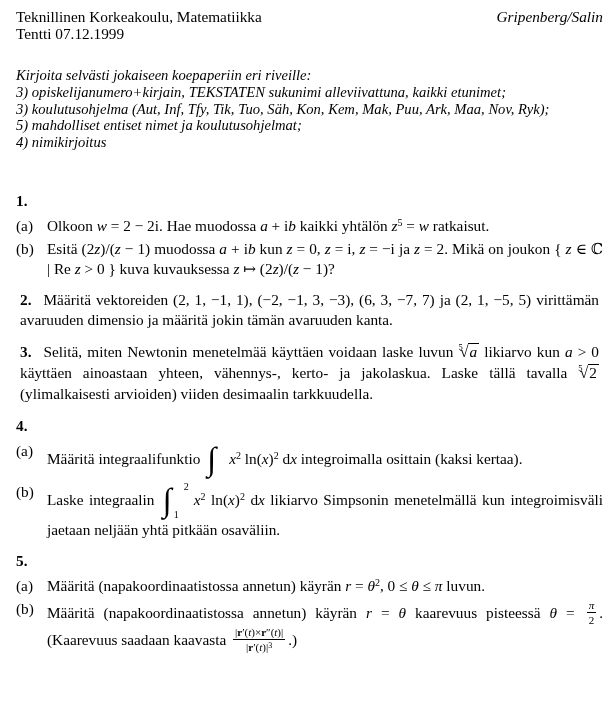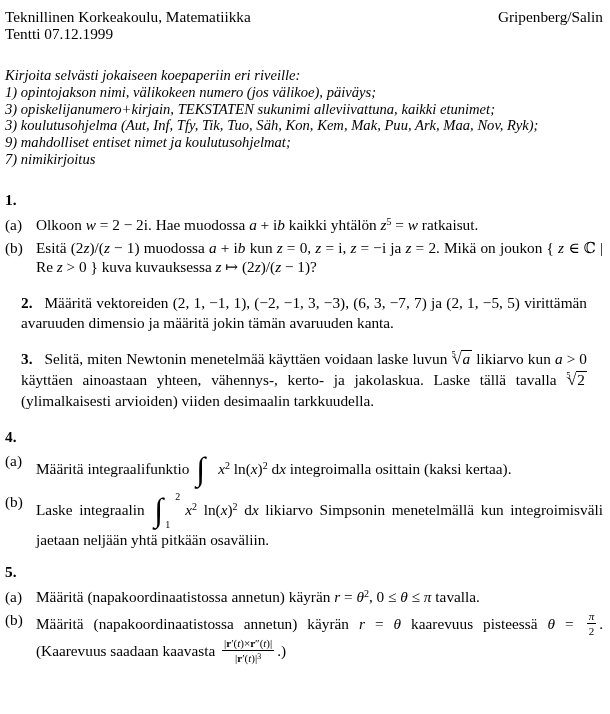--- a/index.html
+++ b/index.html
@@ -2,35 +2,35 @@
 <html><head>
 <meta charset="utf-8">
 <style>
   html,body{margin:0;padding:0;background:#ffffff;}
   body{
     width:610px;height:714px;overflow:hidden;color:#000;
     font-family:"Liberation Serif","DejaVu Serif",serif;
     font-size:15.3px;line-height:1.3;
     -webkit-font-smoothing:antialiased;
   }
-  .page{box-sizing:border-box;width:610px;height:714px;padding:8px 7px 0 5px;overflow:hidden;}
+  .page{box-sizing:border-box;width:610px;height:714px;padding:8px 7px 0 16px;overflow:hidden;}
 
   
   .header{display:flex;justify-content:space-between;align-items:flex-start;margin-bottom:25px;}
   .header-left div{line-height:17px;}
-  .header-right{line-height:17px;}
+  .header-right{line-height:17px;font-style:italic;}
 
   
-  .instructions{font-style:italic;font-size:14.6px;line-height:16.8px;margin-bottom:22px;}
+  .instructions{font-style:italic;font-size:14.6px;line-height:16.8px;margin-bottom:40px;}
   .instr-line{text-align:justify;}
 
   
   .sec{margin-bottom:12px;}
   .pnumline{font-weight:bold;margin:0 0 5px 0;}
-  .para{margin:16px;text-align:justify;}
+  .para{margin:4px;text-align:justify;}
   .para .pnum{font-weight:bold;margin-right:12px;}
   .item{display:flex;margin:3px 0;}
   .ilabel{flex:0 0 31px;width:31px;}
   .itext{flex:1;text-align:justify;}
 
   
   .run.i{font-style:italic;}
   .run.b{font-weight:bold;}
   .run.sup{font-size:10px;vertical-align:5px;line-height:0;}
 
@@ -61,25 +61,24 @@
   <div class="header">
     <div class="header-left">
       <div>Teknillinen Korkeakoulu, Matematiikka</div>
       <div>Tentti 07.12.1999</div>
     </div>
     <div class="header-right">Gripenberg/Salin</div>
   </div>
 
   <div class="instructions">
     <div class="instr-line">Kirjoita selvästi jokaiseen koepaperiin eri riveille:</div>
-    <div class="instr-line">1) opintojakson nimi, välikokeen numero (jos välikoe), päiväys;</div>
     <div class="instr-line">3) opiskelijanumero+kirjain, TEKSTATEN sukunimi alleviivattuna, kaikki etunimet;</div>
     <div class="instr-line">3) koulutusohjelma (Aut, Inf, Tfy, Tik, Tuo, Säh, Kon, Kem, Mak, Puu, Ark, Maa, Nov, Ryk);</div>
-    <div class="instr-line">9) mahdolliset entiset nimet ja koulutusohjelmat;</div>
-    <div class="instr-line">7) nimikirjoitus</div>
+    <div class="instr-line">5) mahdolliset entiset nimet ja koulutusohjelmat;</div>
+    <div class="instr-line">4) nimikirjoitus</div>
   </div>
 
   <div class="problems">
 
     <div class="sec">
       <p class="pnumline">1.</p>
       <div class="item">
         <span class="ilabel">(a)</span>
         <div class="itext"><span class="run r">Olkoon </span><span class="run i">w</span><span class="run r"> = 2 − 2i. Hae muodossa </span><span class="run i">a</span><span class="run r"> + i</span><span class="run i">b</span><span class="run r"> kaikki yhtälön </span><span class="run i">z</span><span class="run sup">5</span><span class="run r"> = </span><span class="run i">w</span><span class="run r"> ratkaisut.</span></div>
       </div>
@@ -106,21 +105,21 @@
       <div class="item">
         <span class="ilabel">(b)</span>
         <div class="itext"><span class="run r">Laske integraalin </span><span class="intg withlims"><span class="isym">∫</span><span class="iup">2</span><span class="ilo">1</span></span><span class="run i">x</span><span class="run sup">2</span><span class="run r"> ln(</span><span class="run i">x</span><span class="run r">)</span><span class="run sup">2</span><span class="run r"> d</span><span class="run i">x</span><span class="run r"> likiarvo Simpsonin menetelmällä kun integroimisväli jaetaan neljään yhtä pitkään osaväliin.</span></div>
       </div>
     </div>
 
     <div class="sec">
       <p class="pnumline">5.</p>
       <div class="item">
         <span class="ilabel">(a)</span>
-        <div class="itext"><span class="run r">Määritä (napakoordinaatistossa annetun) käyrän </span><span class="run i">r</span><span class="run r"> = </span><span class="run i">θ</span><span class="run sup">2</span><span class="run r">, 0 ≤ </span><span class="run i">θ</span><span class="run r"> ≤ </span><span class="run i">π</span><span class="run r"> tavalla.</span></div>
+        <div class="itext"><span class="run r">Määritä (napakoordinaatistossa annetun) käyrän </span><span class="run i">r</span><span class="run r"> = </span><span class="run i">θ</span><span class="run sup">2</span><span class="run r">, 0 ≤ </span><span class="run i">θ</span><span class="run r"> ≤ </span><span class="run i">π</span><span class="run r"> luvun.</span></div>
       </div>
       <div class="item">
         <span class="ilabel">(b)</span>
         <div class="itext"><span class="run r">Määritä (napakoordinaatistossa annetun) käyrän </span><span class="run i">r</span><span class="run r"> = </span><span class="run i">θ</span><span class="run r"> kaarevuus pisteessä </span><span class="run i">θ</span><span class="run r"> = </span><span class="frac"><span class="fnum"><span class="run i">π</span></span><span class="fden"><span class="run r">2</span></span></span><span class="run r">. (Kaarevuus saadaan kaavasta </span><span class="frac"><span class="fnum"><span class="run r">|</span><span class="run b">r</span><span class="run r">′(</span><span class="run i">t</span><span class="run r">)×</span><span class="run b">r</span><span class="run r">″(</span><span class="run i">t</span><span class="run r">)|</span></span><span class="fden"><span class="run r">|</span><span class="run b">r</span><span class="run r">′(</span><span class="run i">t</span><span class="run r">)|</span><span class="run sup">3</span></span></span><span class="run r">.)</span></div>
       </div>
     </div>
 
   </div>
 </div>
 

